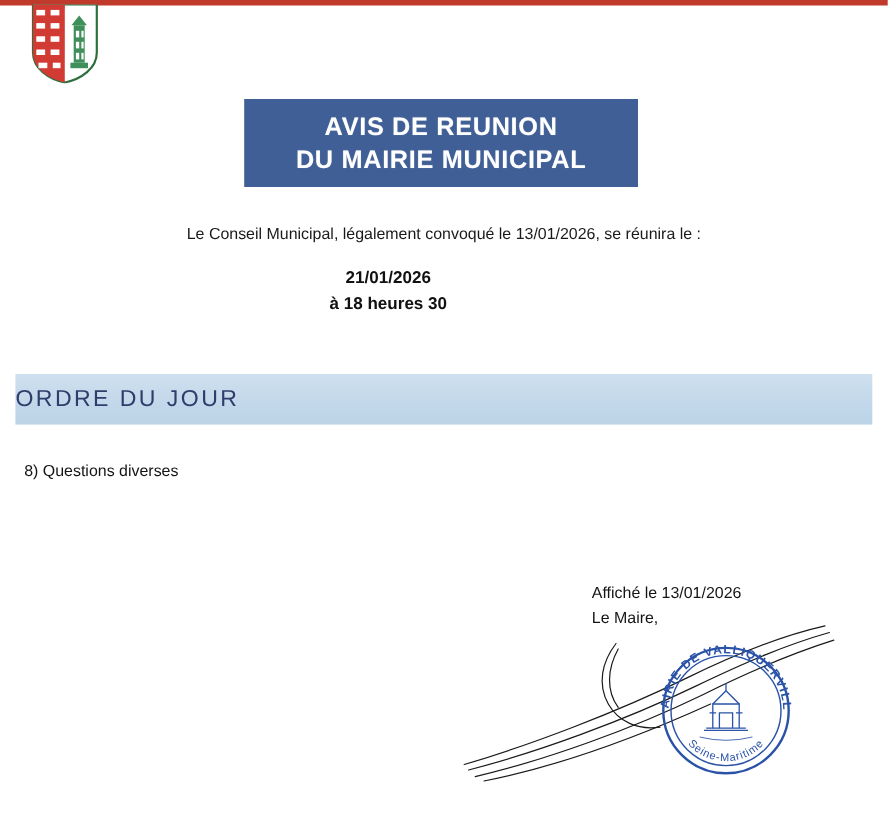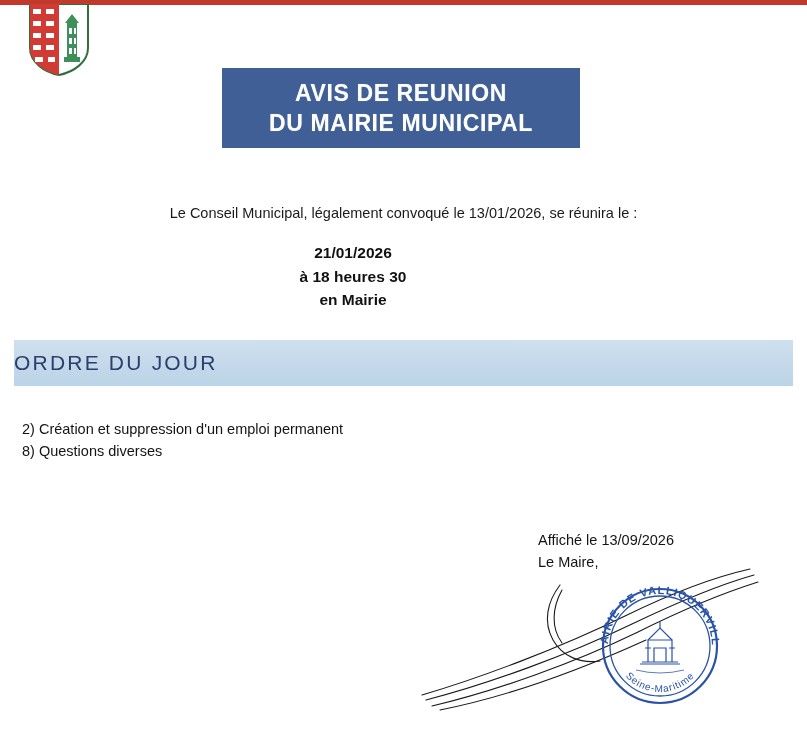--- a/index.html
+++ b/index.html
@@ -31,21 +31,21 @@
     position: absolute;
     top: 4px;
     left: 28px;
     width: 62px;
     height: 72px;
   }
 
   
   .title-banner {
     position: absolute;
-    top: 68px;
+    top: 90px;
     left: 222px;
     width: 358px;
     height: 80px;
     background: #3f5f96;
     display: flex;
     flex-direction: column;
     align-items: center;
     justify-content: center;
   }
   .title-banner .line {
@@ -184,34 +184,32 @@
 <div class="title-banner">
   <div class="line">AVIS DE REUNION</div>
   <div class="line">DU MAIRIE MUNICIPAL</div>
 </div>
 
 <div class="convocation">Le Conseil Municipal, légalement convoqué le 13/01/2026, se réunira le :</div>
 
 <div class="details">
   <div>21/01/2026</div>
   <div>à 18 heures 30</div>
-  <div>en Mairie</div>
 </div>
 
 <div class="agenda-band">
   <div class="agenda-title">ORDRE DU JOUR</div>
 </div>
 
 <div class="agenda-list">
-  <div class="agenda-item">2) Création et suppression d'un emploi permanent</div>
   <div class="agenda-item">8) Questions diverses</div>
 </div>
 
 <div class="signature-block">
-  <div>Affiché le 13/09/2026</div>
+  <div>Affiché le 13/01/2026</div>
   <div>Le Maire,</div>
 </div>
 
 <div class="signature-mark">
   <svg width="360" height="160" viewBox="0 0 360 160" xmlns="http://www.w3.org/2000/svg">
     <g fill="none" stroke="#1a1a1a" stroke-width="1.1" stroke-linecap="round">
       <path d="M12 135 C70 118 150 88 215 56 C262 33 300 18 340 9"></path>
       <path d="M16 140 C78 124 158 95 222 64 C268 42 305 26 344 15"></path>
       <path d="M22 146 C86 131 164 103 228 72 C272 50 310 34 348 22"></path>
       <path d="M150 25 C137 42 133 62 143 80 C152 96 170 104 190 101"></path>

